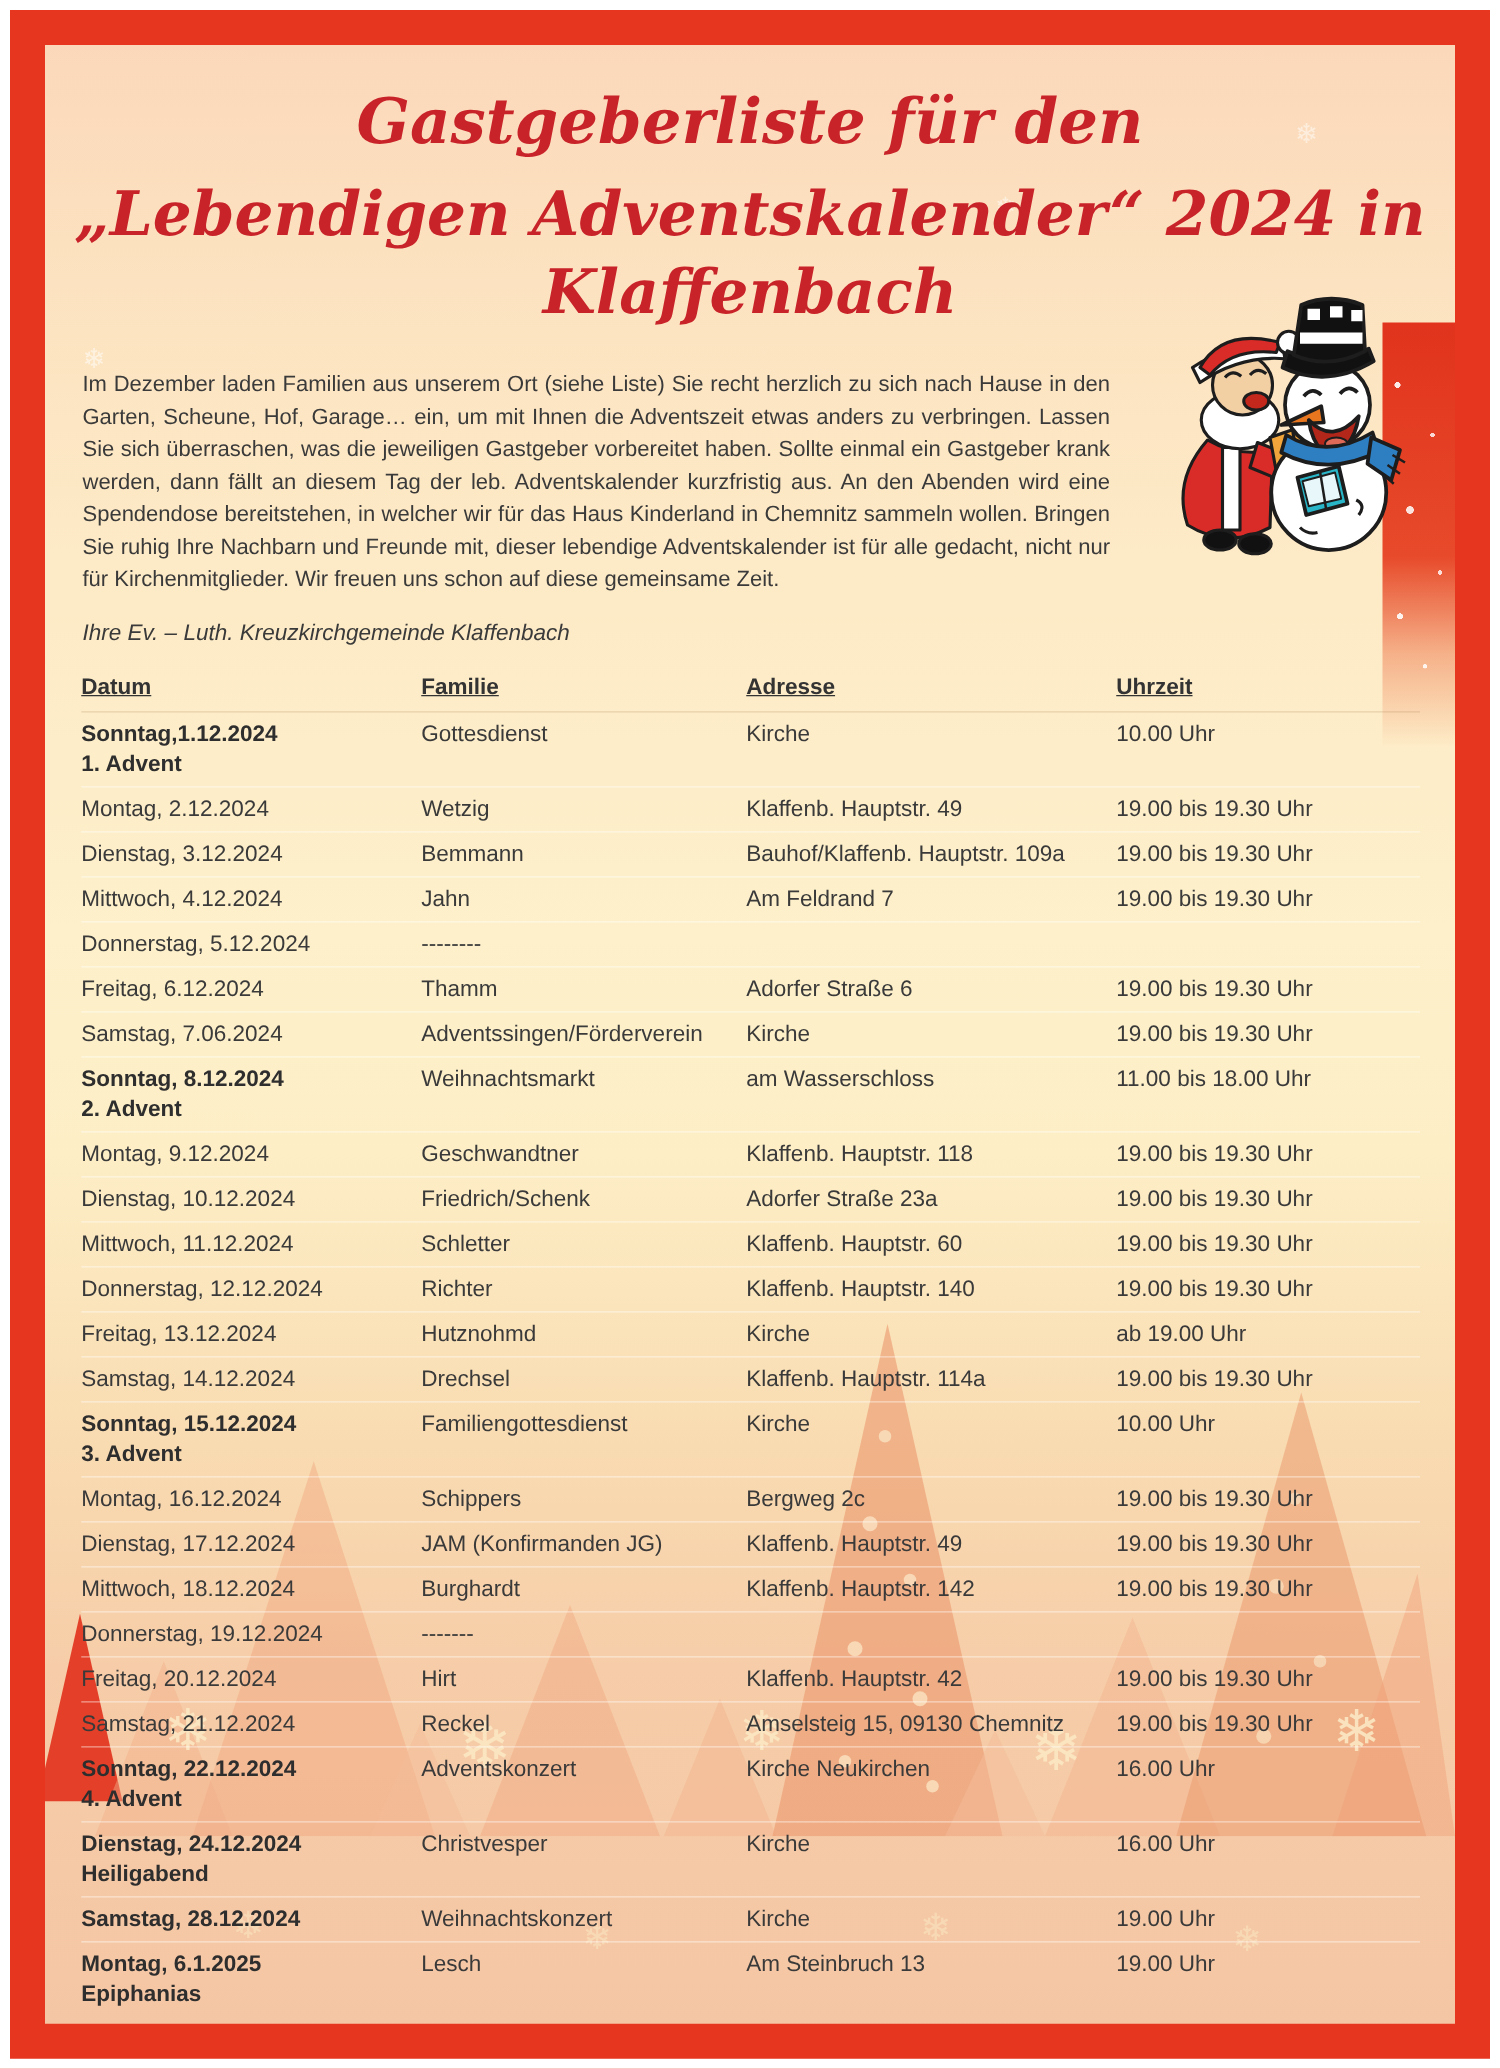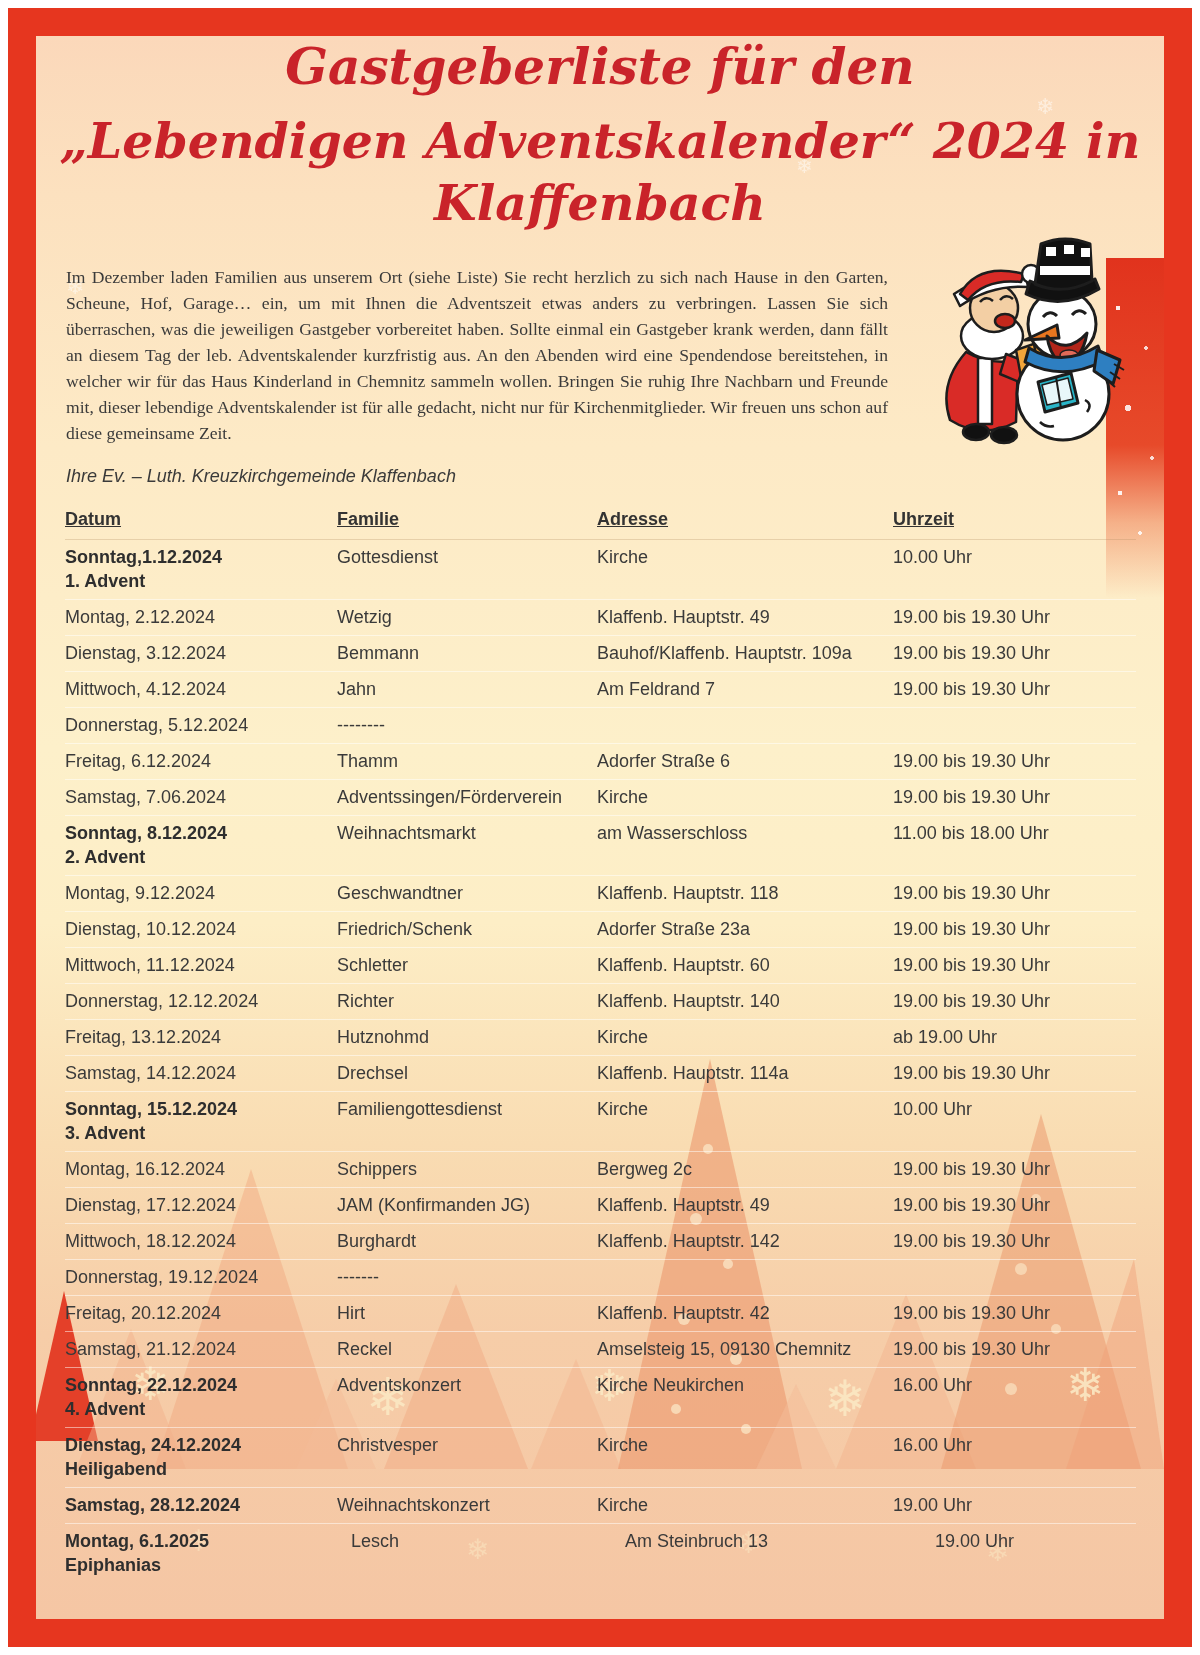--- a/index.html
+++ b/index.html
@@ -40,45 +40,45 @@
   .flake{position:absolute;color:#fbe8c3;opacity:.9;line-height:1;}
   .flake::before{content:"❄";}
   .flake.small{opacity:.55;}
   .flake.top{color:#ffffff;opacity:.5;}
 
   
   .title{
     text-align:center;color:#c9232a;
     font-family:"DejaVu Serif", serif;font-style:italic;font-weight:bold;
   }
-  .title-line1{font-size:50px;line-height:62px;}
+  .title-line1{margin-top:30px;font-size:50px;line-height:62px;}
   .title-line2{margin-top:12px;font-size:49px;line-height:62px;}
 
   .intro{
     margin:30px 0 0 30px;width:822px;
-    font-size:17.6px;line-height:26px;color:#3a3a3a;text-align:justify;font-family:Liberation Serif, serif;
+    font-size:17.6px;line-height:26px;color:#3a3a3a;text-align:justify;
   }
   .signature{
     margin:20px 0 0 30px;font-size:18px;font-style:italic;color:#3a3a3a;
   }
   .illustration{position:absolute;right:34px;top:196px;z-index:2;}
 
   
   .hosts-table{margin:16px 28px 0 29px;position:relative;z-index:2;}
   .thead,.row{
     display:grid;grid-template-columns:272px 260px 296px 1fr;
     font-size:18px;color:#3a3a3a;
   }
   .thead{
     font-weight:bold;color:#333333;padding:6px 0 9px;
     border-bottom:1px solid rgba(175,135,95,.28);
     text-decoration:underline;
   }
   .row{padding:5px 0 6px;border-bottom:1px solid rgba(255,255,255,.5);line-height:24px;}
-  .row:last-child{border-bottom:none;gap:14px;}
+  .row:last-child{border-bottom:none;}
   .row.bold .cell-date{font-weight:bold;color:#2e2e2e;}
   .cell-date-note{display:block;}
 </style>
 </head>
 <body>
 
 <div class="frame"></div>
 
 <div class="content">
 

